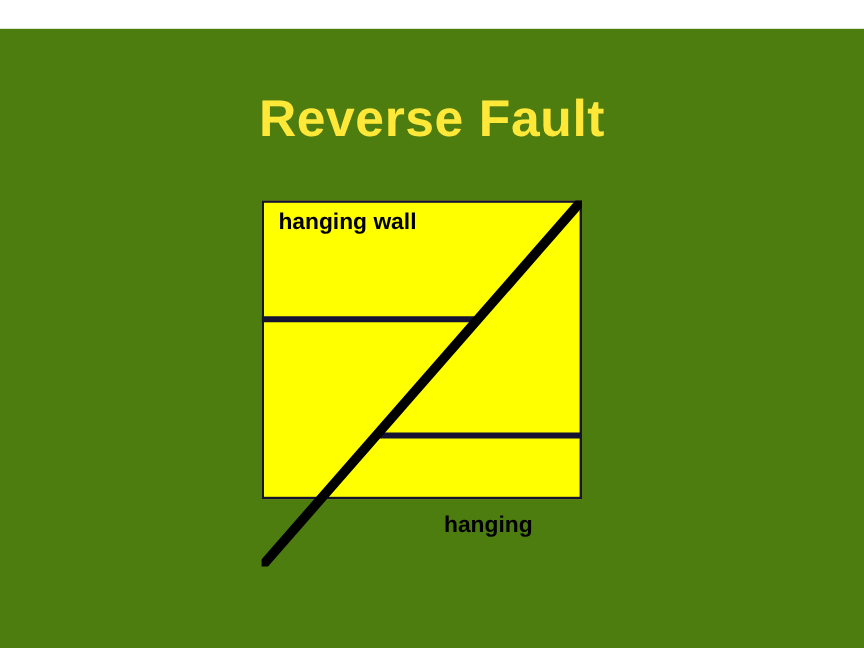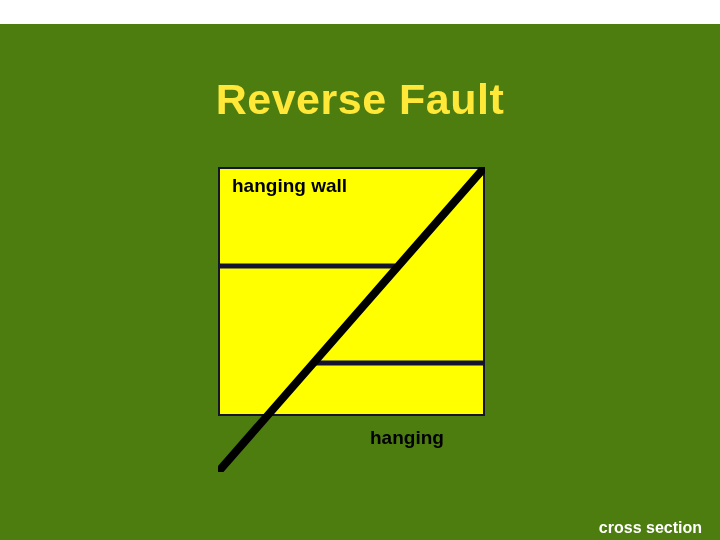--- a/index.html
+++ b/index.html
@@ -116,15 +116,14 @@
 
       <line x1="1" y1="304" x2="266" y2="1" stroke="#000000" stroke-width="8" stroke-linecap="round"></line>
     </svg>
 
     <div id="label-hanging-wall" class="wall-label">hanging wall</div>
 
     <div id="label-footwall" class="wall-label">hanging</div>
 
   </div>
 
-  <div id="cross-section-caption">cross section</div>
 
 </div>
 
 </body></html>

